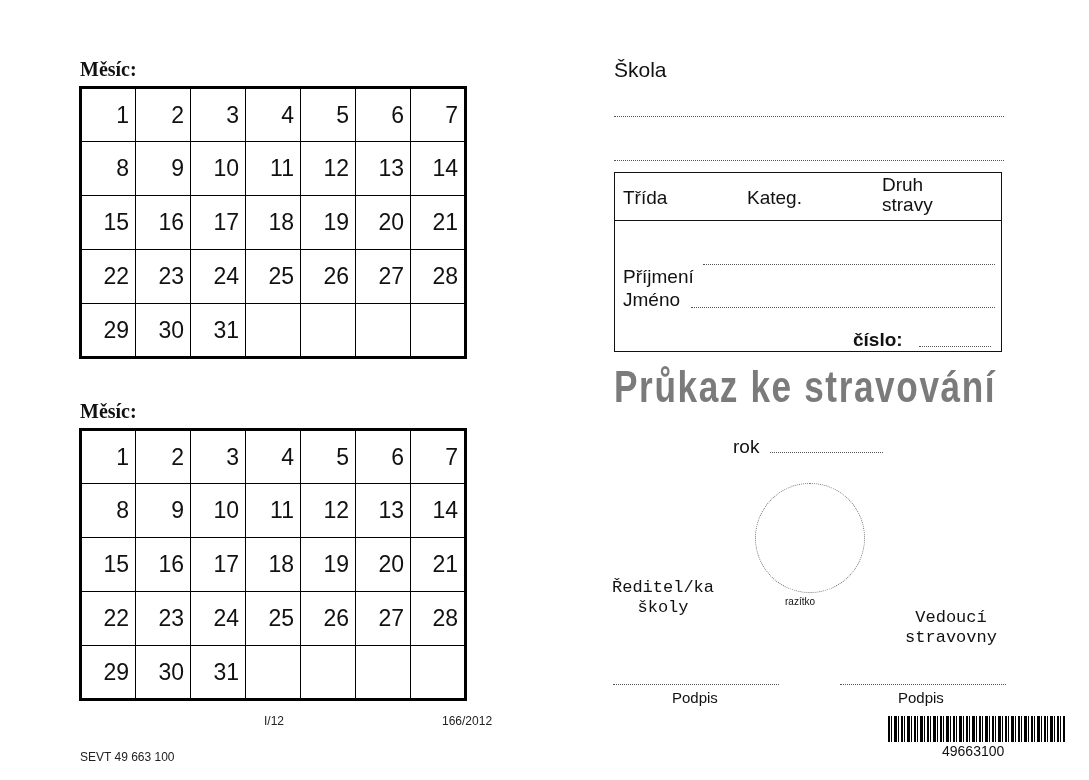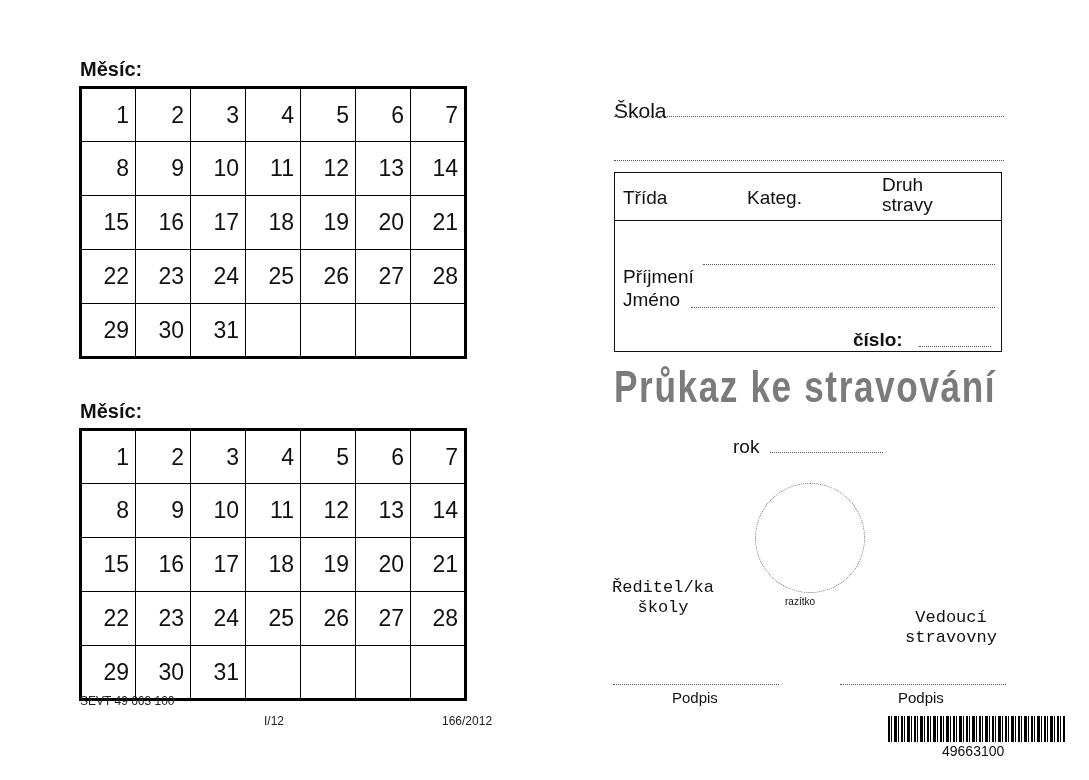--- a/index.html
+++ b/index.html
@@ -1,21 +1,21 @@
 <!DOCTYPE html>
 <html><head>
 <meta charset="utf-8">
 <style>
   html, body { margin: 0; padding: 0; background: #ffffff; }
   body {
     width: 1089px; height: 780px; position: relative; overflow: hidden;
     font-family: "Liberation Sans", sans-serif; color: #111;
   }
   .abs { position: absolute; }
-  .month-label { font-weight: bold; font-size: 20px; color: #111; }
+  .month-label { font-weight: bold; font-size: 20px; color: #111; font-family: Liberation Serif, serif; }
   .cal {
     position: absolute; border: 3px solid #000; border-collapse: collapse;
     table-layout: fixed;
   }
   .cal td {
     border: 1px solid #000; width: 55px; height: 54px; padding: 0 6px 0 0;
     text-align: right; font-size: 23px; vertical-align: middle; color: #111;
     box-sizing: border-box;
   }
   .footer-txt { font-size: 12px; color: #222; }
@@ -139,25 +139,25 @@
         <td>30</td>
         <td>31</td>
         <td></td>
         <td></td>
         <td></td>
         <td></td>
       </tr>
     </tbody>
 </table>
 
-<div class="abs footer-txt" style="left:80px; top:694px;">SEVT  49 663 100</div>
+<div class="abs footer-txt" style="left:80px; top:750px;">SEVT  49 663 100</div>
 <div class="abs footer-txt" style="left:264px; top:714px;">I/12</div>
 <div class="abs footer-txt" style="left:418px; top:714px;margin-left:24px;">166/2012</div>
 
-<div class="lbl" style="left:614px; top:58px; font-size:21px;margin-top:41px;">Škola</div>
+<div class="lbl" style="left:614px; top:58px; font-size:21px;">Škola</div>
 <div class="dots" style="left:614px; top:116px; width:390px;"></div>
 <div class="dots" style="left:614px; top:160px; width:390px;"></div>
 
 <div class="info-box">
   <div class="info-head">
     <div class="lbl" style="left:8px; top:14px;">Třída</div>
     <div class="lbl" style="left:132px; top:14px;">Kateg.</div>
     <div class="lbl" style="left:267px; top:2px; line-height:20px;">
       <span>Druh</span><br>
       <span>stravy</span>

